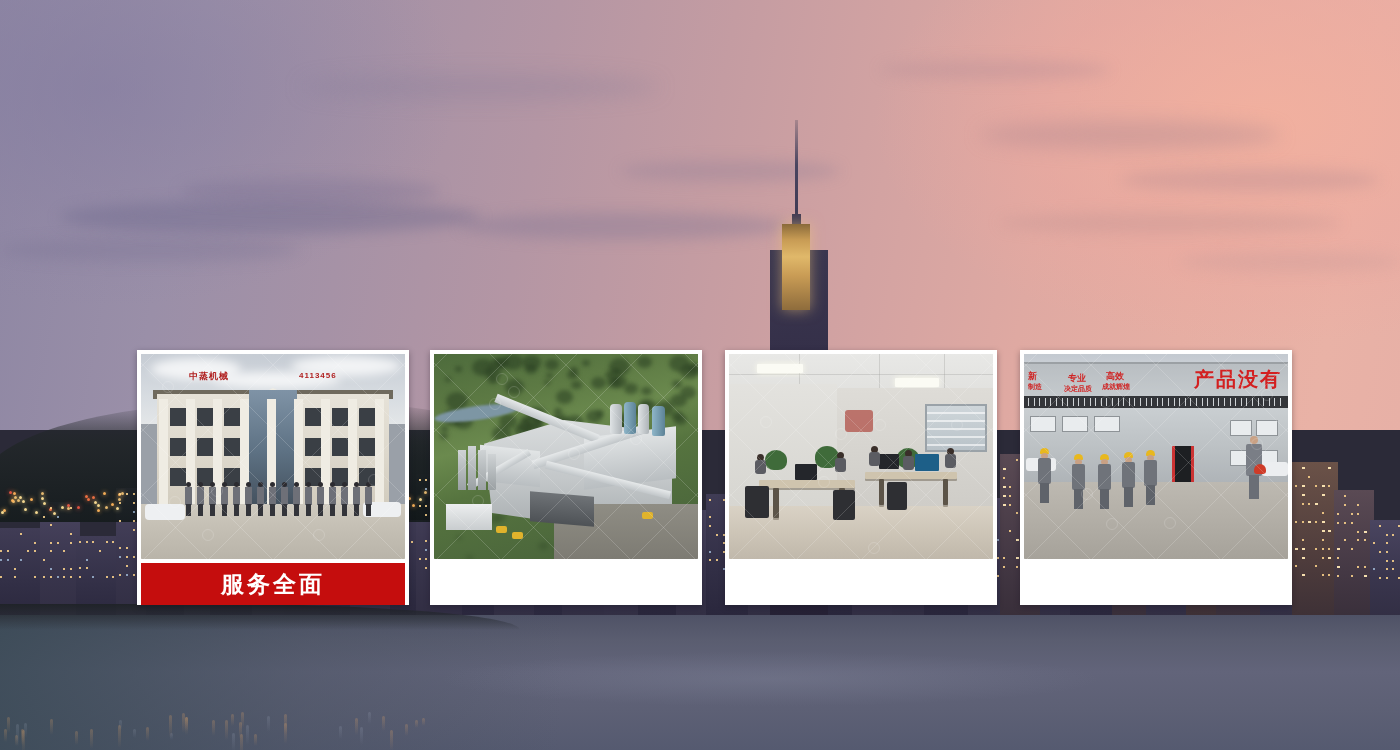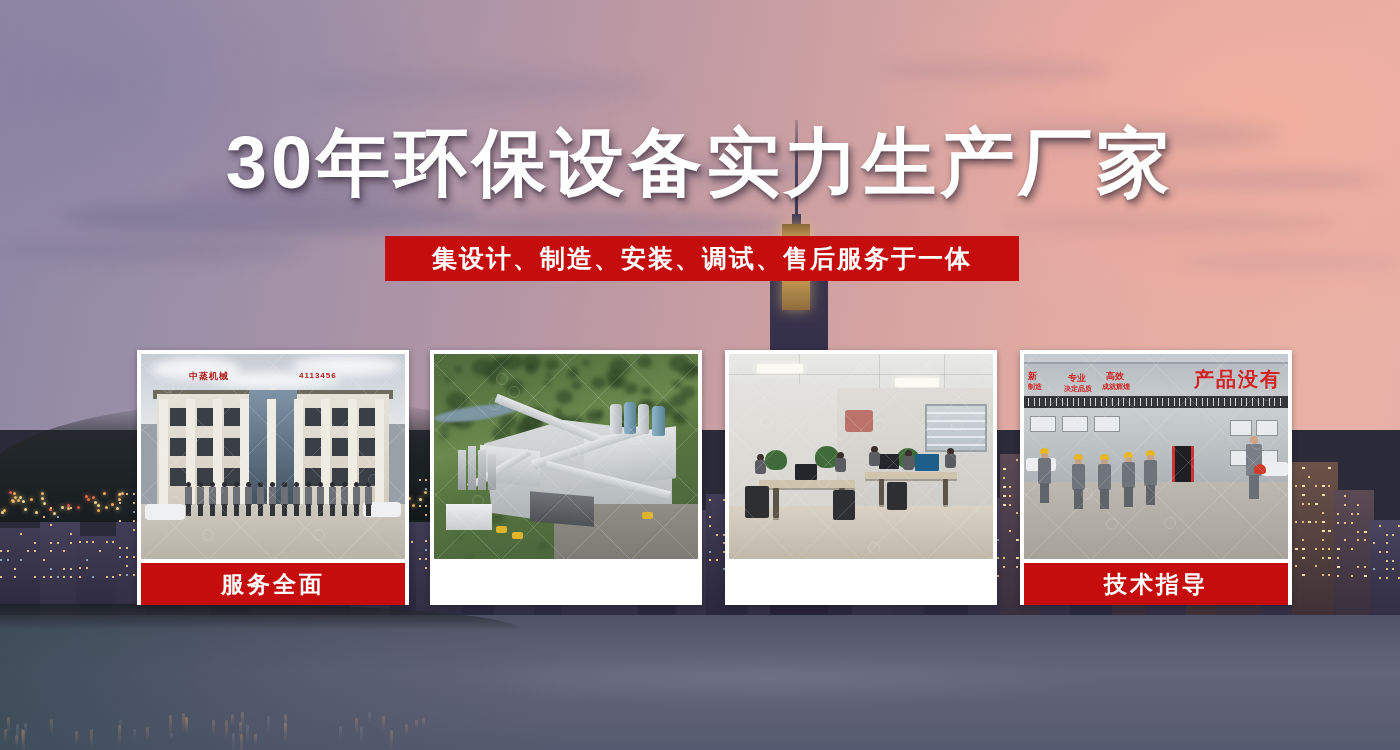--- a/index.html
+++ b/index.html
@@ -1310,25 +1310,21 @@
         <div class="refl" style="left:185.2px;top:101.5px;height:18.6px;background:linear-gradient(180deg,rgba(248,176,104,.45),rgba(255,255,255,0));"></div>
         <div class="refl" style="left:185.4px;top:102.4px;height:13.2px;background:linear-gradient(180deg,rgba(248,176,104,.45),rgba(255,255,255,0));"></div>
         <div class="refl" style="left:267.3px;top:100.7px;height:16.2px;background:linear-gradient(180deg,rgba(200,210,230,.28),rgba(255,255,255,0));"></div>
         <div class="refl" style="left:212.1px;top:104.6px;height:16.9px;background:linear-gradient(180deg,rgba(248,176,104,.45),rgba(255,255,255,0));"></div>
         <div class="refl" style="left:89.7px;top:113.7px;height:20.2px;background:linear-gradient(180deg,rgba(248,176,104,.45),rgba(255,255,255,0));"></div>
         <div class="refl" style="left:16.2px;top:109.0px;height:23.0px;background:linear-gradient(180deg,rgba(200,210,230,.28),rgba(255,255,255,0));"></div>
       </div>
   </div>
   <div class="shore"></div>
 
-  <div class="headline">30年环保设备实力生产厂家</div>
-
-  <div class="subbar">
-    <span>集设计、制造、安装、调试、售后服务于一体</span>
-  </div>
+
 
   <div class="cards">
 
     <div class="card k0">
       <div class="photo">
         <div class="p1-sky"></div>
         <div class="p1-cloud" style="left:10px;top:4px;width:90px;height:22px;"></div>
         <div class="p1-cloud" style="left:150px;top:2px;width:110px;height:20px;"></div>
         <div class="p1-cloud" style="left:70px;top:18px;width:130px;height:16px;"></div>
         <div class="p1-sign">中蒸机械</div>
@@ -1778,19 +1774,16 @@
         <div class="p4-helmet"></div>
         <div class="wm">
             <div class="wmdot" style="left:76px;top:42px;"></div>
             <div class="wmdot" style="left:237px;top:35px;"></div>
             <div class="wmdot" style="left:227px;top:84px;"></div>
             <div class="wmdot" style="left:140px;top:163px;"></div>
             <div class="wmdot" style="left:57px;top:134px;"></div>
             <div class="wmdot" style="left:82px;top:164px;"></div>
           </div>
       </div>
-      <div class="cap">
-        <span>技术指导</span>
-      </div>
     </div>
 
   </div>
 </div>
 
 </body></html>

